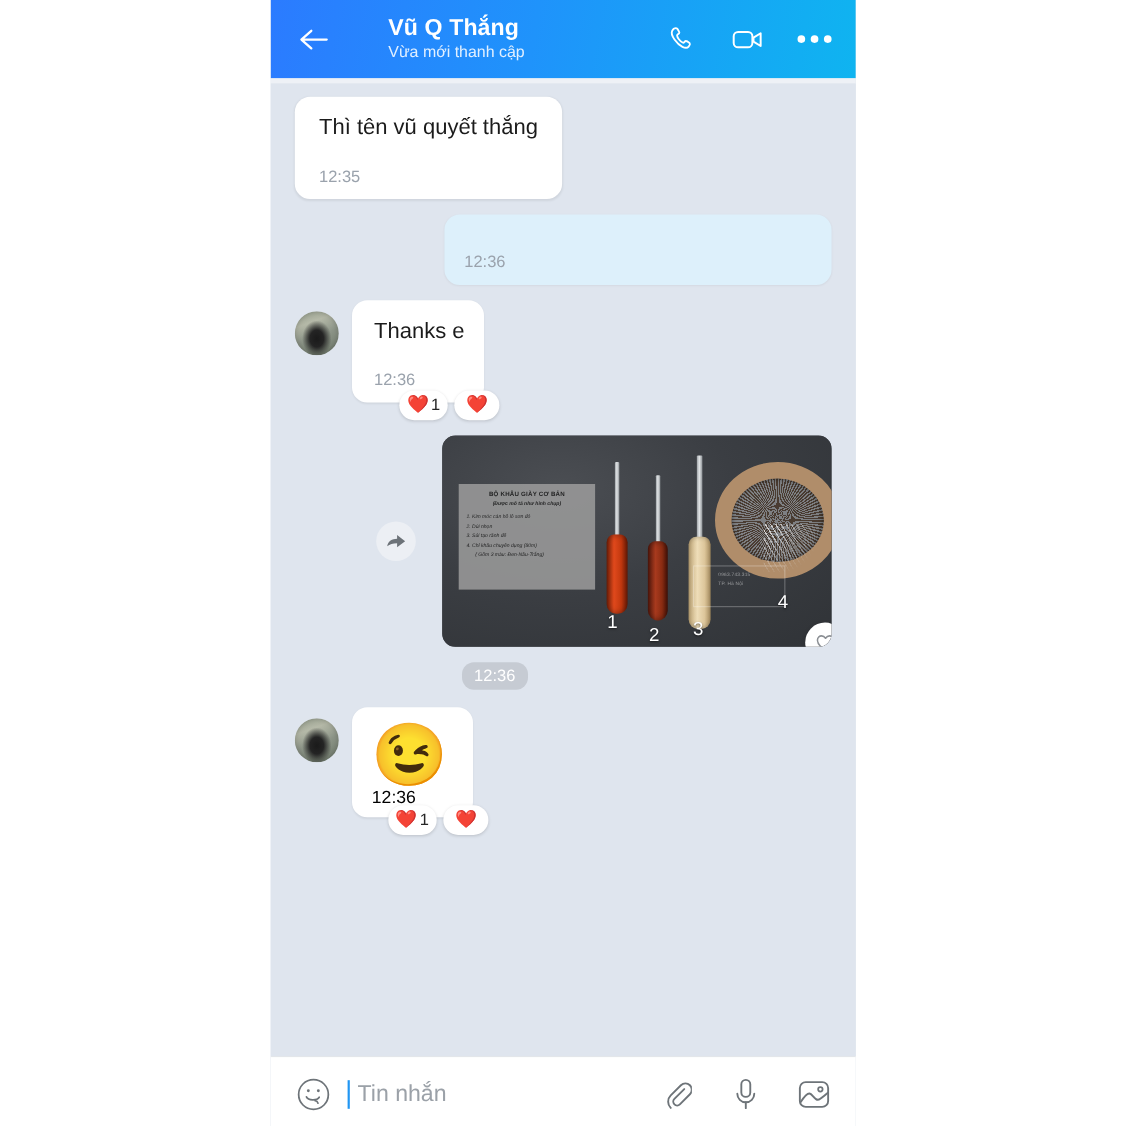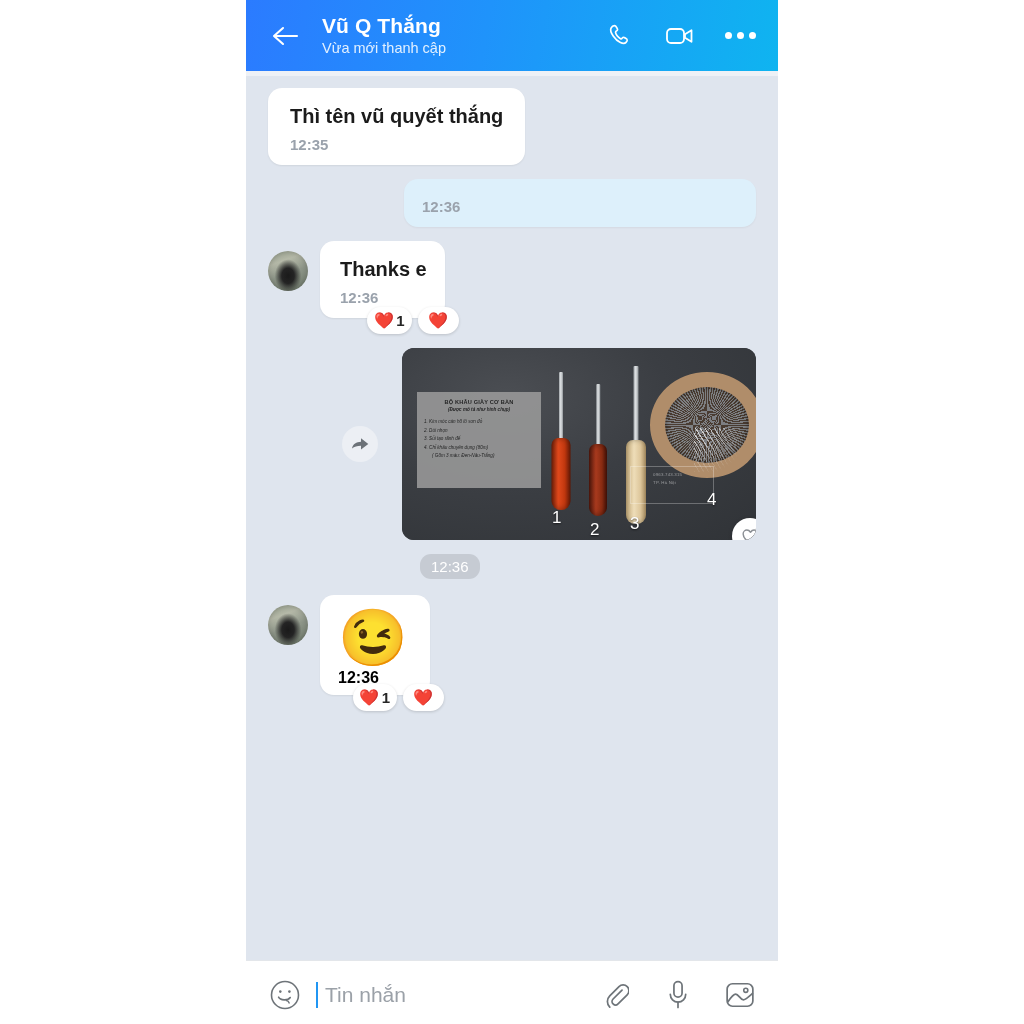--- a/index.html
+++ b/index.html
@@ -31,20 +31,21 @@
 
   
   .header {
     position: relative;
     height: 71px;
     background: linear-gradient(100deg, #2b7bff 0%, #1f93fb 45%, #0fb4f0 100%);
     display: flex;
     align-items: center;
     padding: 0 16px 0 22px;
     box-sizing: border-box;
+    gap: 31px;
   }
   .back-btn {
     width: 34px;
     height: 34px;
     flex: 0 0 auto;
     display: flex;
     align-items: center;
     justify-content: center;
     cursor: pointer;
   }
@@ -147,25 +148,25 @@
   .bubble .text {
     font-size: 20px;
     line-height: 29px;
     color: #1b1b1b;
     white-space: pre-wrap;
     word-break: break-word;
   }
   .bubble .time {
     font-size: 15px;
     color: #9aa2ac;
-    margin-top: 4px;
+    margin-top: 20px;
     line-height: 20px;
   }
 
-  .msg-wrap { position: relative; display: inline-block; font-weight: bold; }
+  .msg-wrap { position: relative; display: inline-block; }
 
   
   .reactions {
     position: absolute;
     right: -14px;
     bottom: -16px;
     display: flex;
     gap: 6px;
   }
   .reaction {

